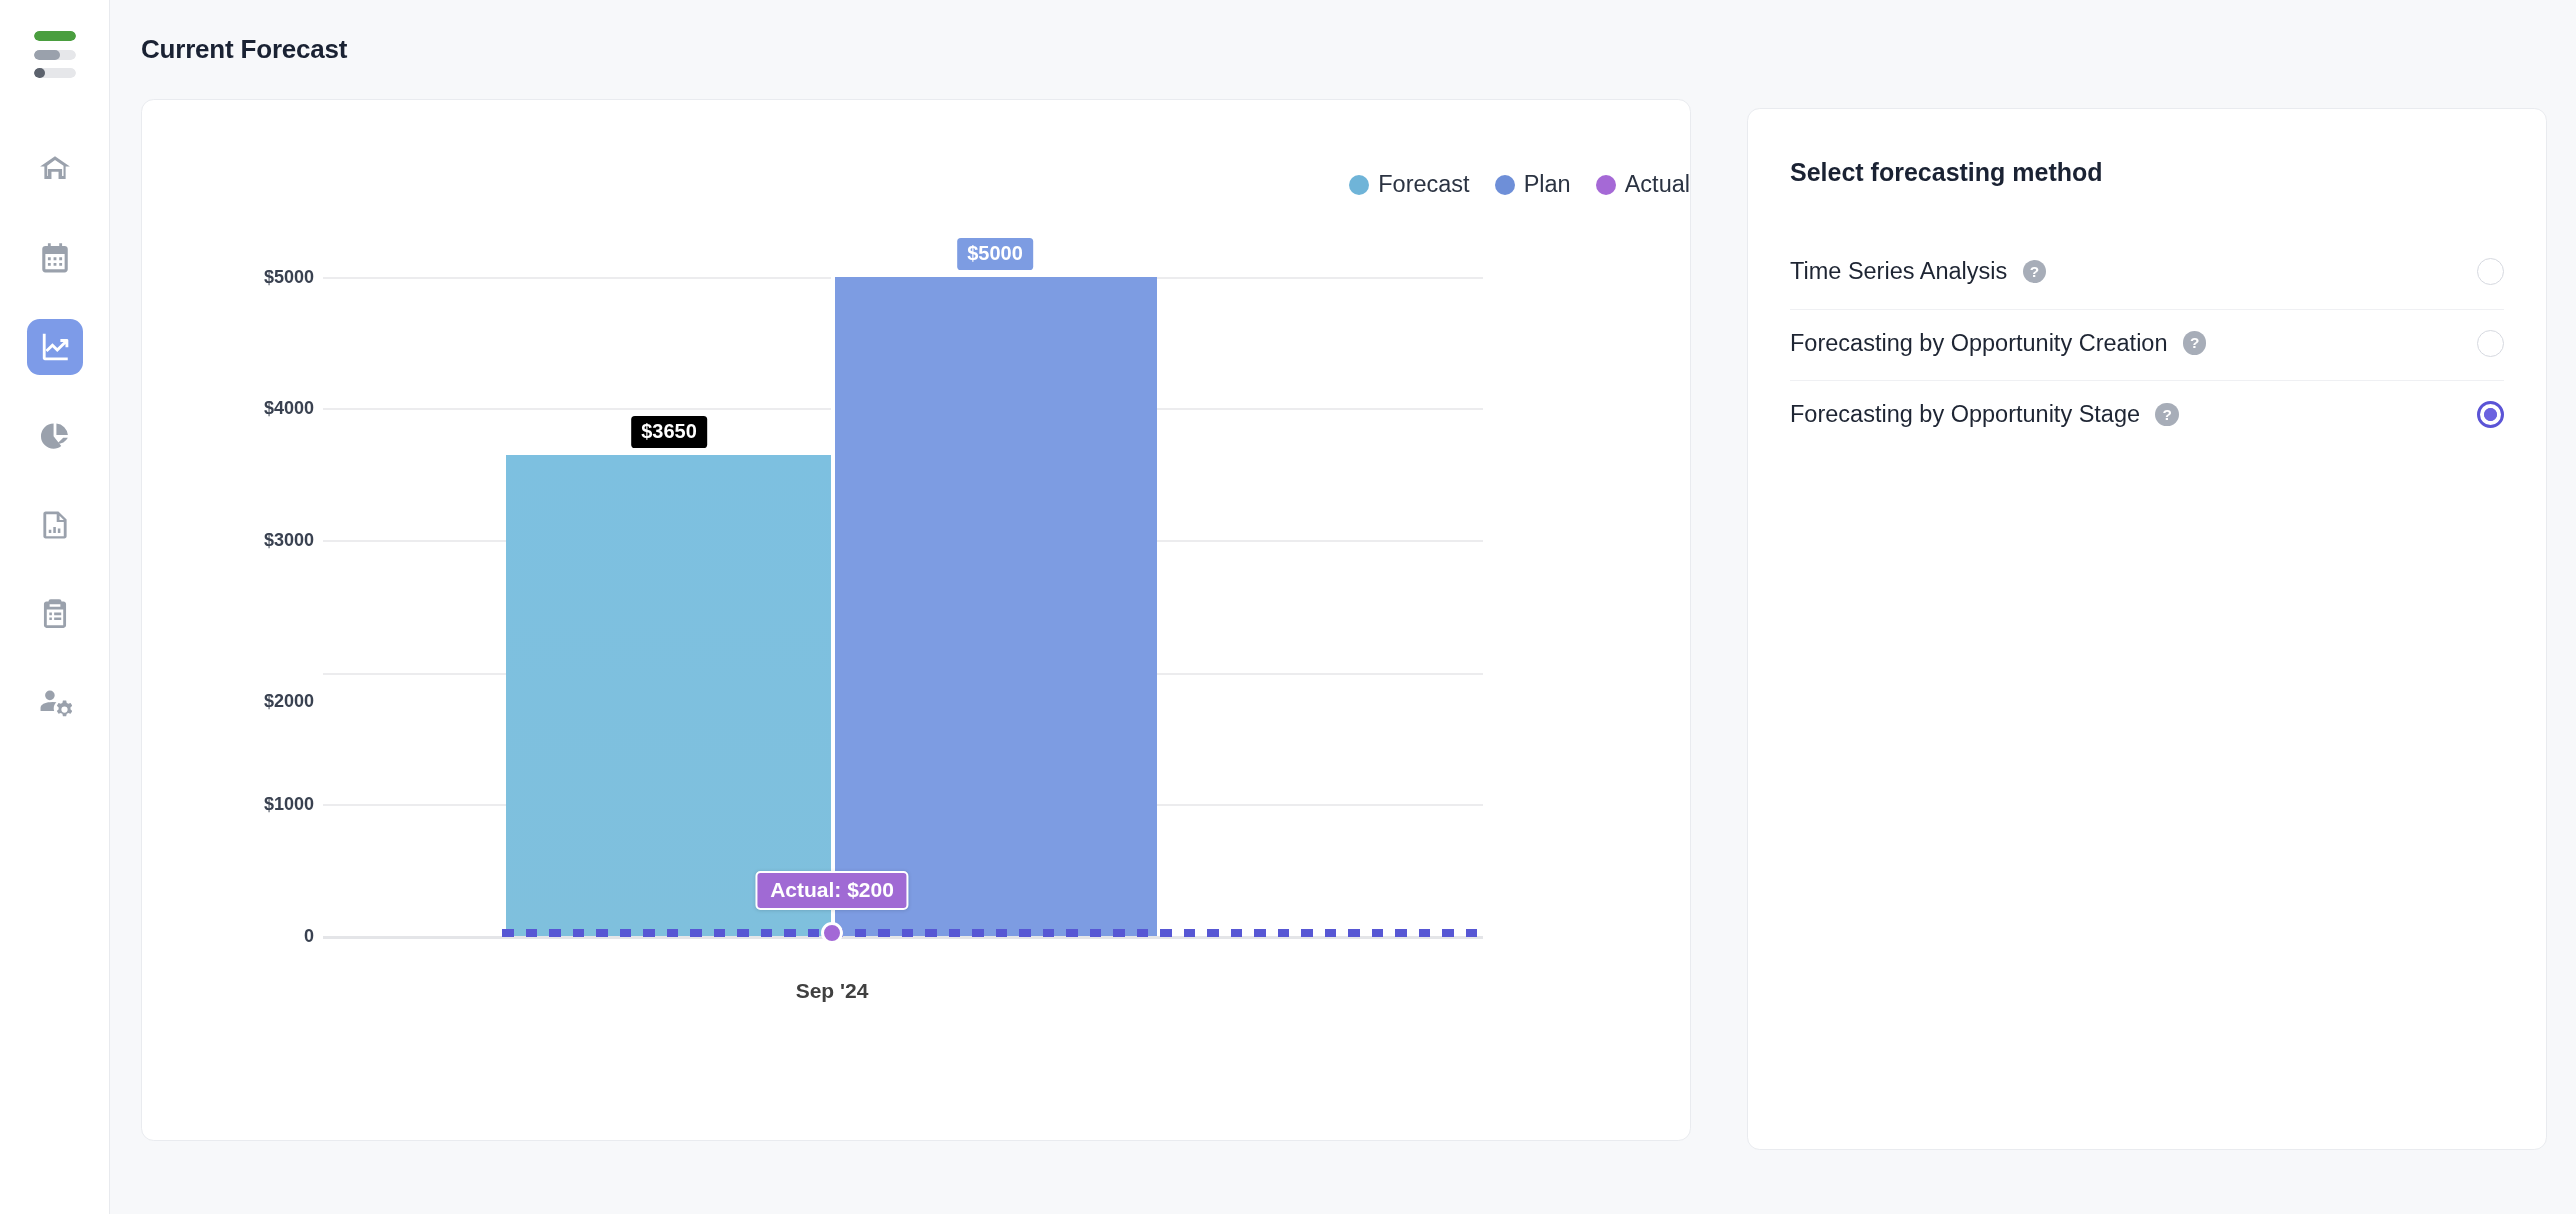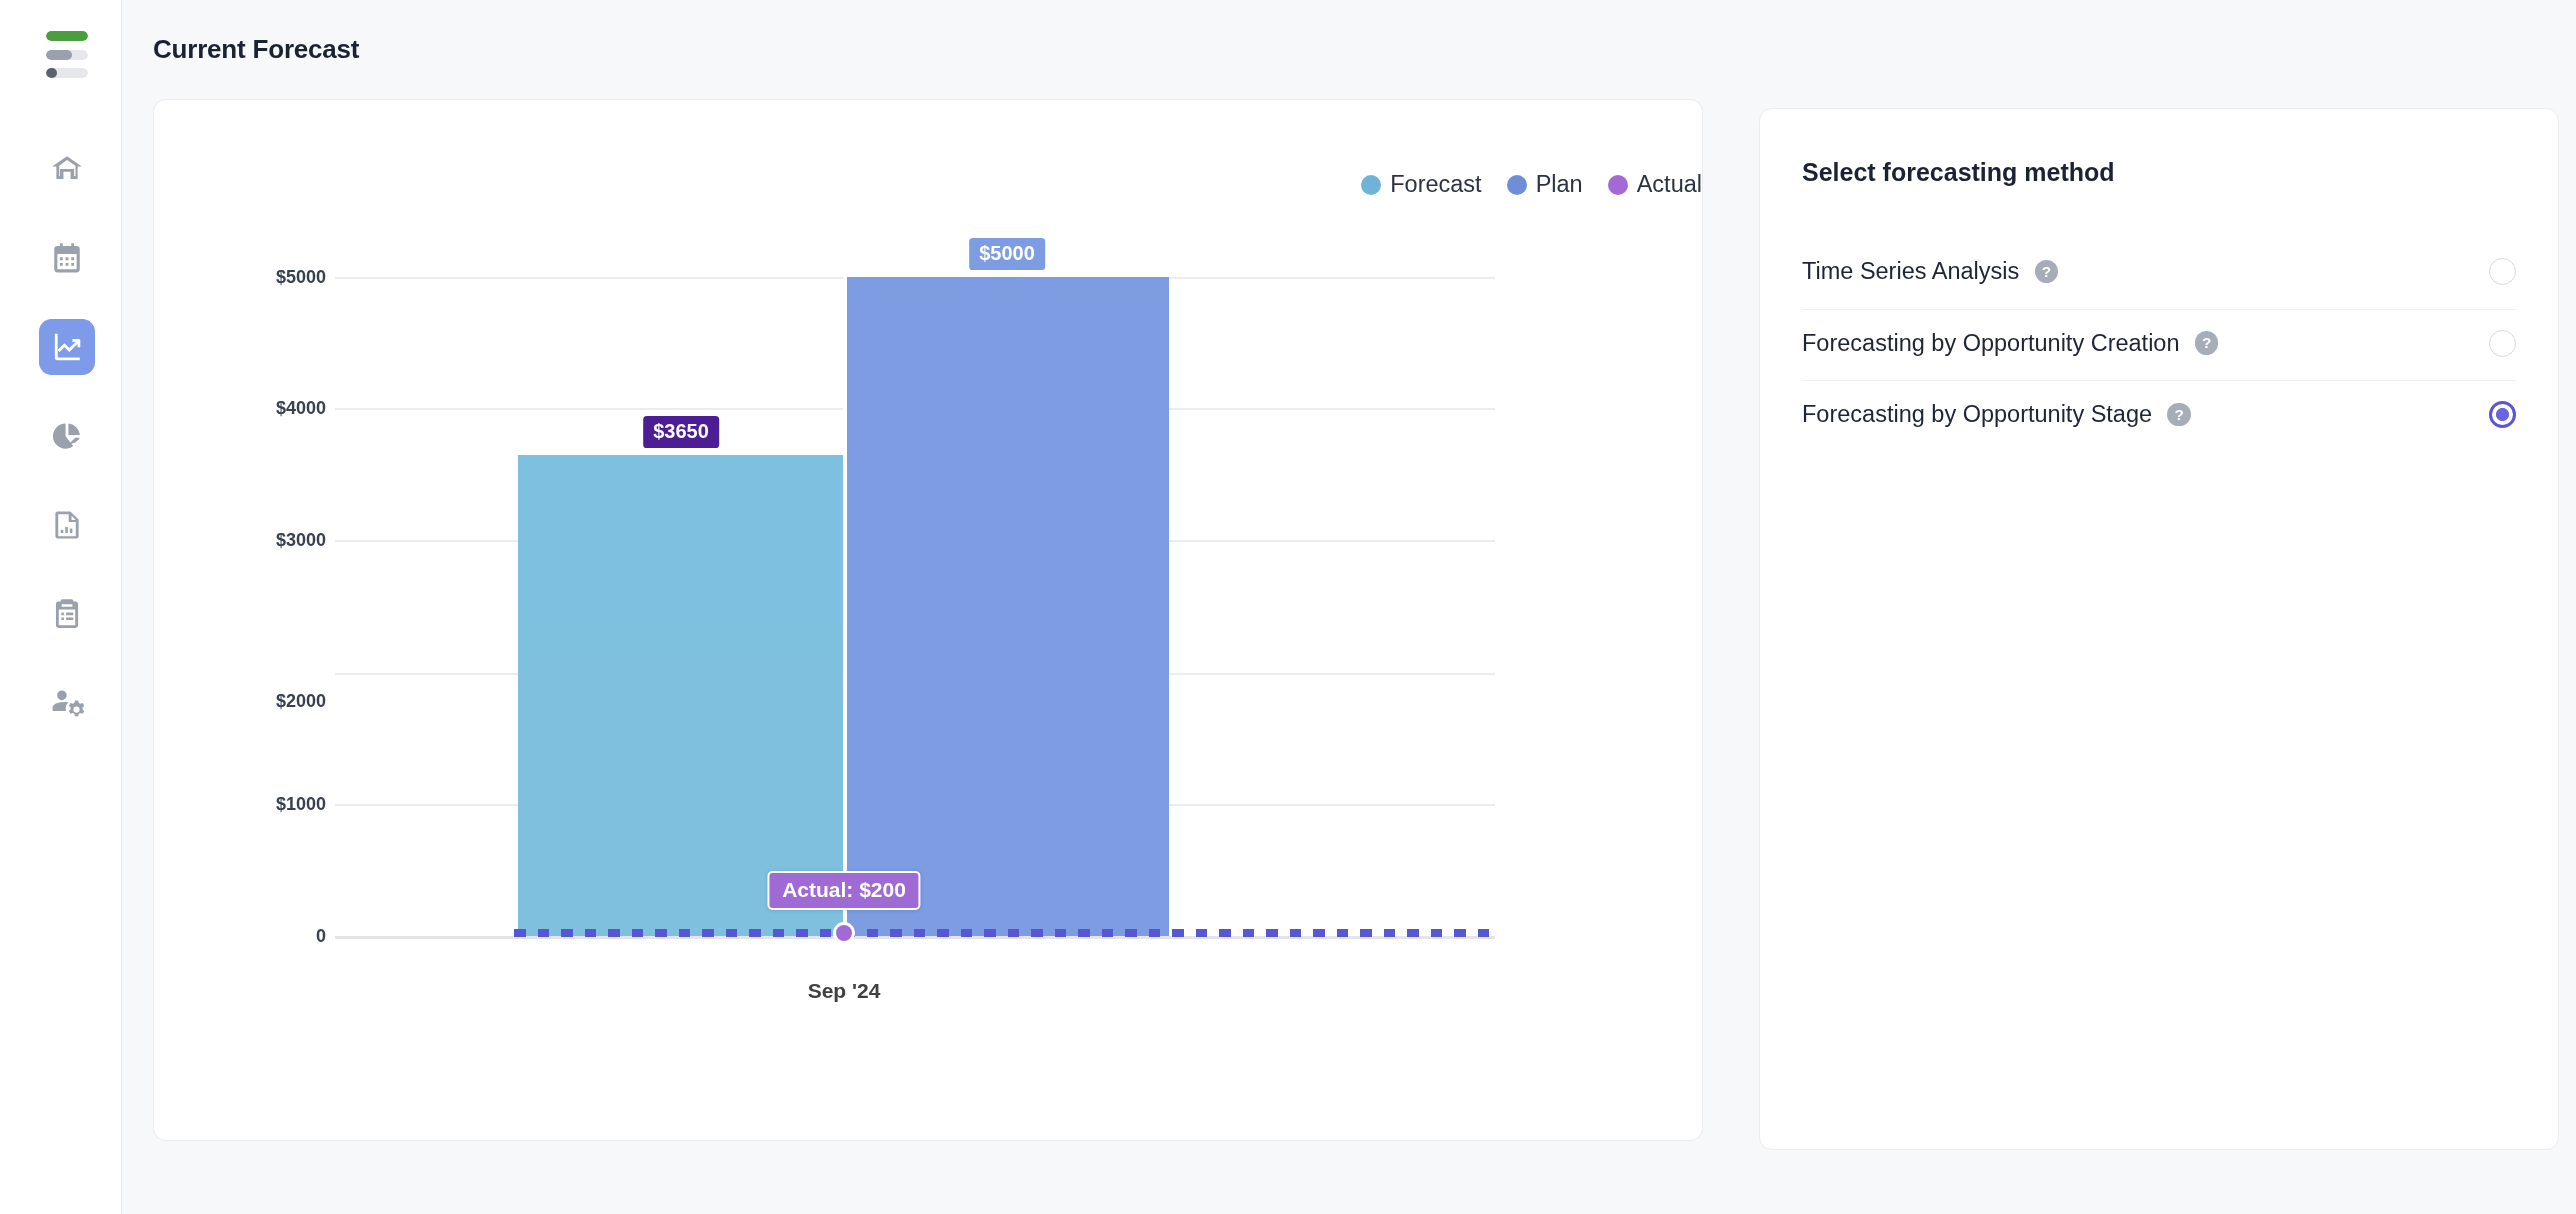--- a/index.html
+++ b/index.html
@@ -2,21 +2,21 @@
 <html style="font-size:14.5px"><head>
 <meta charset="utf-8">
 <style>
   * { box-sizing: border-box; margin: 0; padding: 0; }
   html, body {
     width: 2576px; height: 1215px;
     background: #ffffff;
     font-family: "Liberation Sans", sans-serif;
     overflow: hidden;
   }
-  #app { position: relative; width: 2576px; height: 1215px; display: flex; padding-left: 12px; }
+  #app { position: relative; width: 2576px; height: 1215px; display: flex; }
 
   
   .sidebar {
     width: 110px; height: 1215px;
     background: #ffffff;
     border-right: 1.8px solid #e8eaee;
     display: flex; flex-direction: column; align-items: center;
     flex: 0 0 110px;
   }
   .logo {
@@ -288,21 +288,21 @@
           <div class="ytick" style="top:603px">$1000</div>
 
           <div class="gridline zero" style="top:735px"></div>
           <div class="ytick" style="top:735px">0</div>
 
           <div class="bars">
             <div class="bar forecast" style="left:328px; width:327px; height:481px; bottom:100px;"></div>
             <div class="bar plan" style="left:654px; width:325px; height:659px; bottom:100px;"></div>
           </div>
 
-          <div class="bar-label" style="left:491px; top:215px; background:#4c1d95;">$3650</div>
+          <div class="bar-label" style="left:491px; top:215px; background:#000000;">$3650</div>
           <div class="bar-label" style="left:817px; top:37px; background:#7d9ce2;">$5000</div>
 
           <div class="actual-line" style="left:324px; width:985px; top:728px;"></div>
 
           <div class="crosshair" style="left:653px; top:76px; height:684px;"></div>
 
           <div class="actual-point" style="left:654px; top:732px;"></div>
 
           <div class="tooltip" style="left:654px; top:670px;">Actual: $200</div>
 

